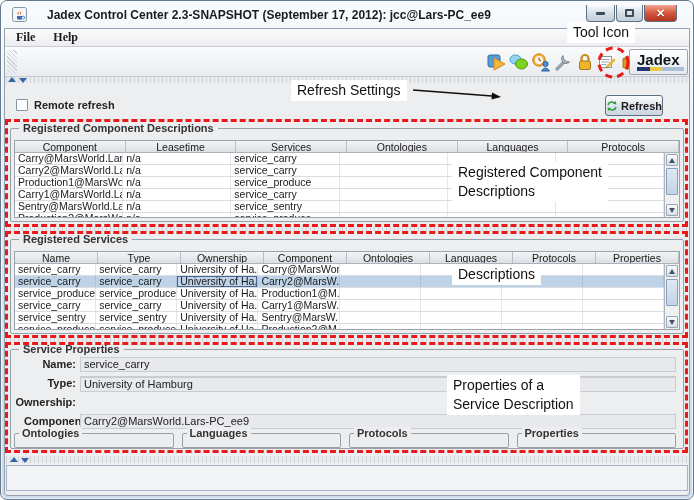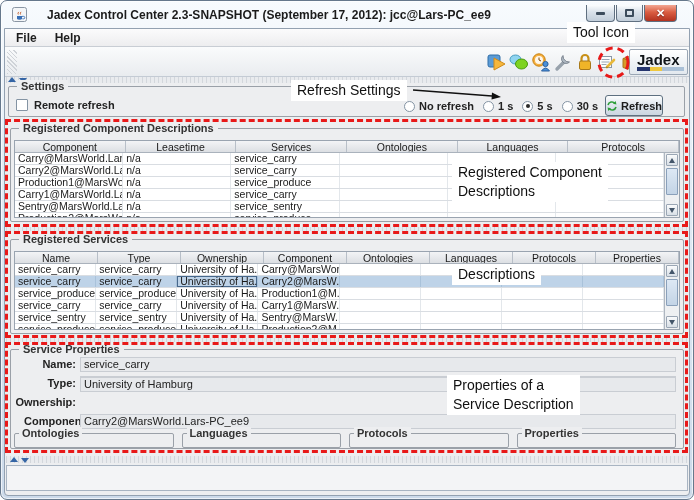--- a/index.html
+++ b/index.html
@@ -18,21 +18,21 @@
   .cap-btn.min{width:29px}.cap-btn.max{width:27px}
   .cap-btn.close{width:33px;background:linear-gradient(#f2a793,#da5d42 45%,#b23220);}
   .glyph-min{width:9px;height:3px;background:#3c4c5c;border-radius:1px;}
   .glyph-max{width:9px;height:8px;border:2px solid #3c4c5c;border-radius:1px;}
   .glyph-x{color:#fff;font-size:11px;font-weight:bold;line-height:1;text-shadow:0 1px 1px #7a1a10;}
 
   .frame{position:absolute;left:4px;top:28px;width:686px;height:468px;background:#edeef0;
          border:1px solid #93a1b1;border-radius:0 0 4px 4px;}
 
   .menubar{position:absolute;left:5px;top:29px;width:684px;height:18px;background:linear-gradient(#fbfbfc,#ededef);border-bottom:1px solid #c8cdd4;display:flex;align-items:center;}
-  .menu-item{font-size:12px;font-weight:bold;color:#1d1d1d;padding:0 7px;margin-left:4px;}
+  .menu-item{font-size:12px;font-weight:bold;color:#1d1d1d;padding:0 7px;margin-left:4px;font-family:Liberation Serif, serif;}
 
   .toolbar{position:absolute;left:5px;top:47px;width:684px;height:30px;background:linear-gradient(#fafbfc,#e9ecef);border-bottom:1px solid #c4cbd4;}
   .grip{position:absolute;left:7px;top:50px;width:10px;height:24px;
         background:repeating-linear-gradient(45deg,#cfd3d8 0 1px,transparent 1px 3px);}
   .tool-icons{position:absolute;left:486px;top:49px;display:flex;gap:1px;}
   .ticon{width:21px;height:25px;display:flex;align-items:center;justify-content:center;}
   .logo{position:absolute;left:629px;top:49px;width:59px;height:26px;border:1px solid #9aa6b4;border-radius:2px;
         background:linear-gradient(#ffffff,#e2e8ee);}
   .logo-text{position:absolute;left:7px;top:1px;font-size:15px;font-weight:bold;color:#101418;letter-spacing:0px;}
   .logo-bar{position:absolute;left:7px;bottom:3px;display:flex;height:4px;}
@@ -186,43 +186,22 @@
       <span style="width:12px;background:#eec73f"></span>
       <span style="width:22px;background:#a9bfd6"></span>
     </span>
   </div>
 
   <div class="split" style="left:6px;top:77px;width:682px;height:6px;">
     <span class="arr arr-up" style="left:2px;top:0;position:absolute;"></span>
     <span class="arr arr-dn" style="left:13px;top:1px;position:absolute;"></span>
   </div>
 
-  <div class="gb" style="left:8px;top:86px;width:677px;height:31px;">
-    <span class="gb-label">Settings</span>
-  </div>
   <span class="checkbox"></span>
   <span class="cb-label">Remote refresh</span>
-  <div class="radio-row">
-    <span class="radio">
-        <span class="rb"></span>
-        <span class="rlabel">No refresh</span>
-      </span>
-    <span class="radio">
-        <span class="rb"></span>
-        <span class="rlabel">1 s</span>
-      </span>
-    <span class="radio">
-        <span class="rb on"></span>
-        <span class="rlabel">5 s</span>
-      </span>
-    <span class="radio">
-        <span class="rb"></span>
-        <span class="rlabel">30 s</span>
-      </span>
-  </div>
   <button class="refresh-btn">
     <svg width="12" height="12" viewBox="0 0 12 12">
       <path d="M2,5 a4,4 0 0 1 7,-1.5" fill="none" stroke="#2e9e3a" stroke-width="1.6"></path>
       <polygon points="9.8,1 10.4,4.6 7,3.8" fill="#2e9e3a"></polygon>
       <path d="M10,7 a4,4 0 0 1 -7,1.5" fill="none" stroke="#2e9e3a" stroke-width="1.6"></path>
       <polygon points="2.2,11 1.6,7.4 5,8.2" fill="#2e9e3a"></polygon>
     </svg>
     <span>Refresh</span>
   </button>
 

